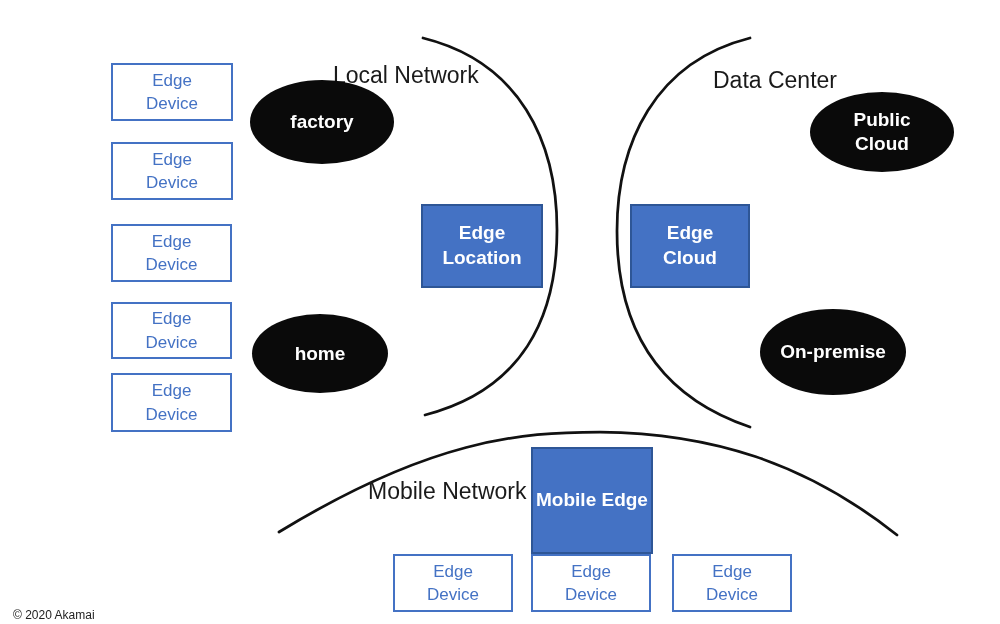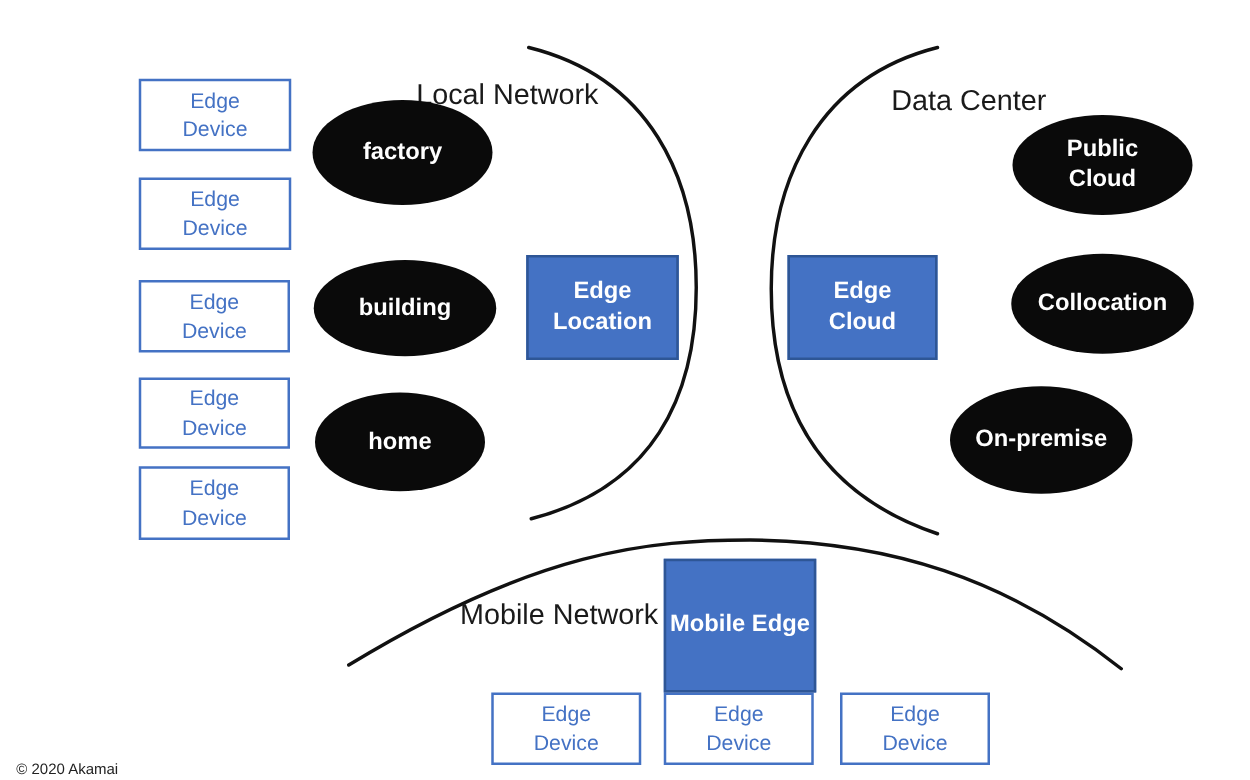--- a/index.html
+++ b/index.html
@@ -86,32 +86,30 @@
   <div class="abs device-box" style="left:111px;top:130px;width:122px;height:58px;">Edge
 Device</div>
   <div class="abs device-box" style="left:111px;top:212px;width:121px;height:58px;">Edge
 Device</div>
   <div class="abs device-box" style="left:111px;top:290px;width:121px;height:57px;">Edge
 Device</div>
   <div class="abs device-box" style="left:111px;top:361px;width:121px;height:59px;">Edge
 Device</div>
 
   <div class="abs node-ellipse" style="left:250px;top:68px;width:144px;height:84px;text-align:right;">factory</div>
-  <div class="abs node-ellipse" style="left:251px;top:196px;width:146px;height:77px;">building</div>
   <div class="abs node-ellipse" style="left:252px;top:302px;width:136px;height:79px;">home</div>
 
   <div class="abs hub-box" style="left:421px;top:192px;width:122px;height:84px;">Edge
 Location</div>
   <div class="abs hub-box" style="left:630px;top:192px;width:120px;height:84px;">Edge
 Cloud</div>
   <div class="abs hub-box" style="left:531px;top:435px;width:122px;height:107px;">Mobile Edge</div>
 
   <div class="abs node-ellipse" style="left:810px;top:80px;width:144px;height:80px;text-align:center;">Public
 Cloud</div>
-  <div class="abs node-ellipse" style="left:809px;top:191px;width:146px;height:80px;">Collocation</div>
   <div class="abs node-ellipse" style="left:760px;top:297px;width:146px;height:86px;">On-premise</div>
 
   <div class="abs device-box" style="left:393px;top:542px;width:120px;height:58px;">Edge
 Device</div>
   <div class="abs device-box" style="left:531px;top:542px;width:120px;height:58px;">Edge
 Device</div>
   <div class="abs device-box" style="left:672px;top:542px;width:120px;height:58px;">Edge
 Device</div>
 
   <div class="abs copyright" style="left:13px;top:596px;">© 2020 Akamai</div>

